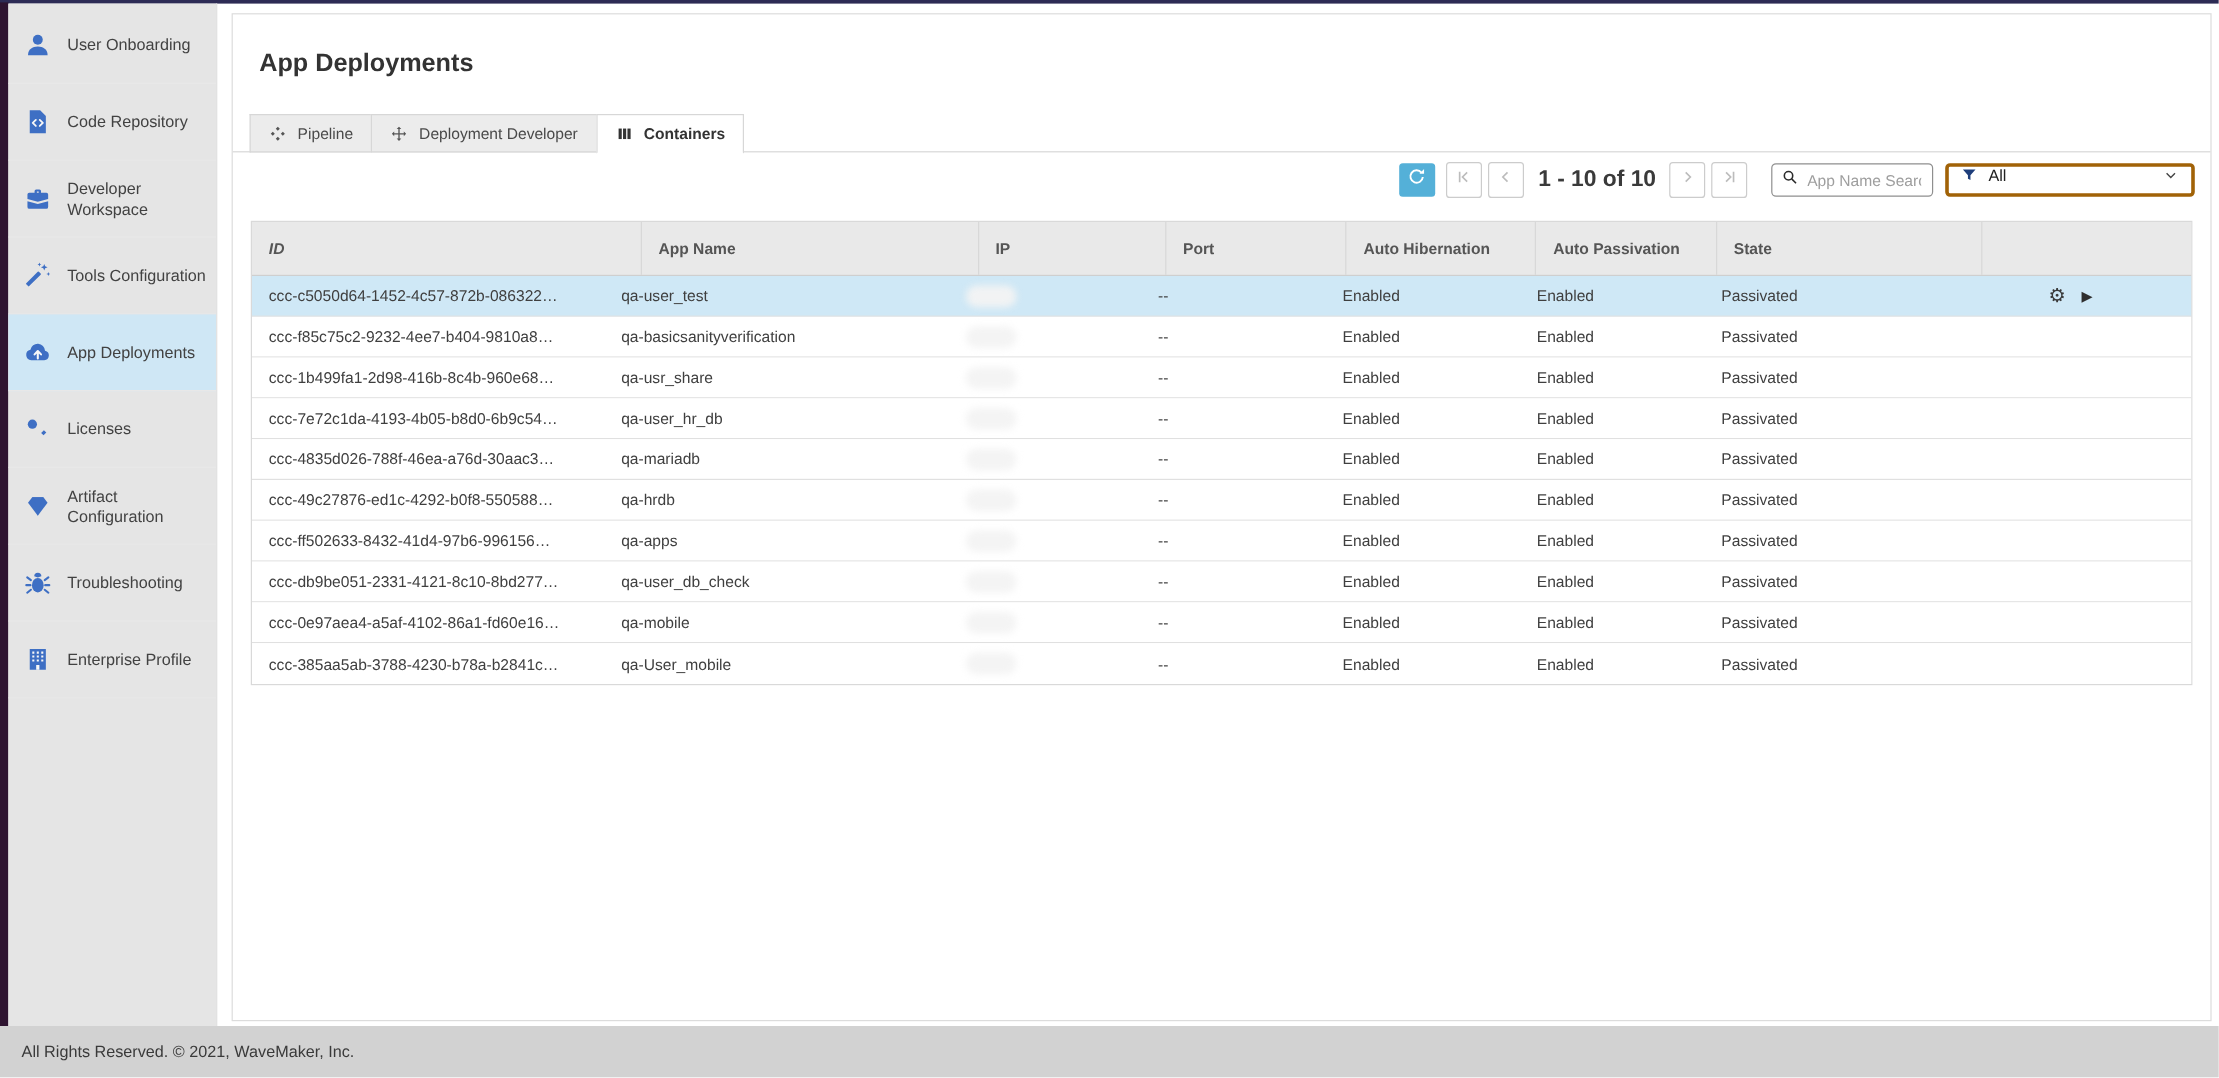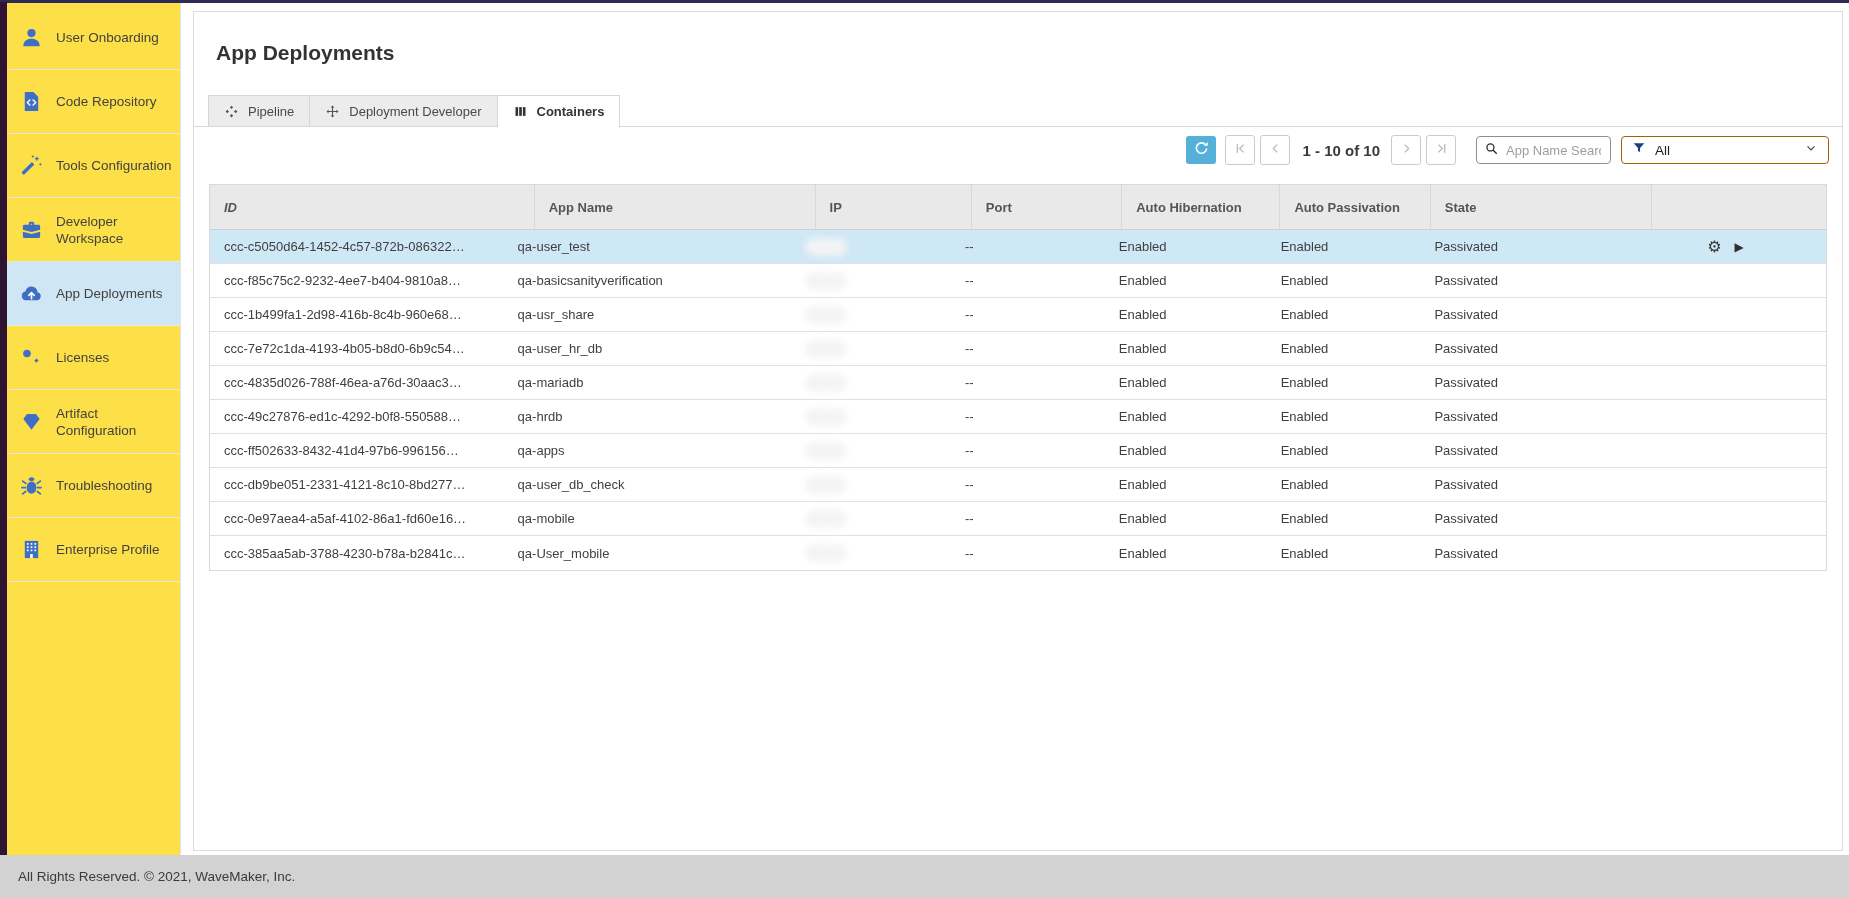--- a/index.html
+++ b/index.html
@@ -6,21 +6,21 @@
   body{
     width:1849px;height:898px;position:relative;overflow:hidden;
     background:#ffffff;font-family:"Liberation Sans",sans-serif;
     -webkit-font-smoothing:antialiased;
   }
   
   .top-line{position:absolute;left:0;top:0;width:1849px;height:3px;background:#2d2b55;}
   .side-strip{position:absolute;left:0;top:2px;width:7px;height:853px;background:#2e1430;}
 
   
-  .sidebar{position:absolute;left:7px;top:3px;width:174px;height:852px;background:#fde047;
+  .sidebar{position:absolute;left:7px;top:3px;width:174px;height:852px;background:#e5e5e5;
     border-right:1px solid #e2e2e2;box-sizing:border-box;padding-top:3px;}
   .nav-item{display:flex;align-items:center;height:64px;padding-left:11px;
     border-bottom:1px solid #e8e8e8;box-sizing:border-box;cursor:pointer;background:transparent;}
   .nav-item.active{background:#cfe7f5;}
   .nav-icon{width:26px;flex:0 0 26px;margin-right:12px;color:#3e6fc4;display:flex;align-items:center;justify-content:center;}
   .nav-icon svg{width:23px;height:23px;fill:currentColor;stroke:none;}
   .nav-label{font-size:13.5px;color:#424242;line-height:17px;width:122px;}
 
   
   .card{position:absolute;left:193px;top:11px;width:1650px;height:840px;background:#fff;
@@ -40,29 +40,29 @@
   .tab-icon svg{width:15px;height:15px;fill:currentColor;}
 
   
   .toolbar{position:absolute;top:124px;right:13px;height:28px;display:flex;align-items:center;}
   .btn-refresh{width:30px;height:28px;border-radius:3px;background:#54b0d8;display:flex;
     align-items:center;justify-content:center;cursor:pointer;margin-right:9px;}
   .btn-refresh svg{width:17px;height:17px;}
   .pager-btn{width:28px;height:28px;background:#fff;border:1px solid #ccc;border-radius:3px;
     display:flex;align-items:center;justify-content:center;color:#bcbcbc;margin-right:5px;cursor:default;}
   .pager-btn svg{width:15px;height:15px;stroke:currentColor;fill:none;stroke-width:2.2;}
-  .pager-label{font-size:15px;font-weight:700;color:#3a3a3a;margin:0 11px 0 7px;white-space:nowrap;}
+  .pager-label{font-size:19px;font-weight:700;color:#3a3a3a;margin:0 11px 0 7px;white-space:nowrap;}
   .search-box{width:135px;height:28px;border:1px solid #8f8f8f;border-radius:4px;background:#fff;
     display:flex;align-items:center;padding:0 7px;box-sizing:border-box;margin-left:15px;}
   .search-box svg{width:15px;height:15px;flex:0 0 15px;margin-right:5px;}
   .search-box input{border:none;outline:none;width:100%;font-size:13px;color:#333;background:transparent;
     font-family:"Liberation Sans",sans-serif;}
   .search-box input::placeholder{color:#9e9e9e;}
-  .filter-box{width:208px;height:28px;border:1px solid #a16207;border-radius:4px;background:#fff;
-    display:flex;align-items:center;gap:9px;padding:0 10px;box-sizing:border-box;margin-left:10px;cursor:pointer;}
+  .filter-box{width:208px;height:28px;border:3px solid #a16207;border-radius:4px;background:#fff;
+    display:flex;align-items:flex-start;gap:9px;padding:0 10px;box-sizing:border-box;margin-left:10px;cursor:pointer;}
   .filter-box .funnel svg{width:14px;height:14px;}
   .filter-label{font-size:13.5px;color:#222;flex:1;}
   .filter-box .chev svg{width:14px;height:14px;stroke:#444;fill:none;stroke-width:2;}
 
   
   .table{position:absolute;left:15px;top:172px;width:1618px;border:1px solid #d9d9d9;box-sizing:border-box;}
   .thead{display:flex;height:45px;background:#e9e9e9;border-bottom:1px solid #cfcfcf;box-sizing:border-box;}
   .th{display:flex;align-items:center;padding-left:14px;box-sizing:border-box;font-size:13px;
     font-weight:700;color:#555;border-left:1px solid #d8d8d8;overflow:hidden;white-space:nowrap;}
   .th:first-child{border-left:none;}
@@ -103,34 +103,34 @@
           <svg viewBox="0 0 24 24">
             <path d="M5 2h9l5 5v15H5z"></path>
             <path d="M10.3 10.4L7.6 13l2.7 2.6M13.7 10.4l2.7 2.6-2.7 2.6" fill="none" stroke="#f7f7f7" stroke-width="1.6" stroke-linecap="round" stroke-linejoin="round"></path>
           </svg>
         </span>
         <span class="nav-label">Code Repository</span>
       </div>
       <div class="nav-item">
         <span class="nav-icon">
           <svg viewBox="0 0 24 24">
+            <path d="M9.2 7V5.4A1.4 1.4 0 0 1 10.6 4h2.8a1.4 1.4 0 0 1 1.4 1.4V7h4.7A1.5 1.5 0 0 1 21 8.5v3.8l-9 2.4-9-2.4V8.5A1.5 1.5 0 0 1 4.5 7zm2 0h1.6V5.9h-1.6z"></path>
+            <path d="M3 14.4l9 2.4 9-2.4v4.8a1.6 1.6 0 0 1-1.6 1.6H4.6A1.6 1.6 0 0 1 3 19.2z"></path>
+          </svg>
+        </span>
+        <span class="nav-label">Developer Workspace</span>
+      </div>
+      <div class="nav-item">
+        <span class="nav-icon">
+          <svg viewBox="0 0 24 24">
             <rect x="0.5" y="13.3" width="15.5" height="3.6" rx="0.7" transform="rotate(-45 8.2 15.1)"></rect>
             <path d="M17.6 2l.8 2.1 2.1.8-2.1.8-.8 2.1-.8-2.1-2.1-.8 2.1-.8zM21.2 9l.5 1.3 1.3.5-1.3.5-.5 1.3-.5-1.3-1.3-.5 1.3-.5zM13.4 0.8l.5 1.2 1.2.5-1.2.5-.5 1.2-.5-1.2-1.2-.5 1.2-.5z"></path>
           </svg>
         </span>
         <span class="nav-label">Tools Configuration</span>
-      </div>
-      <div class="nav-item">
-        <span class="nav-icon">
-          <svg viewBox="0 0 24 24">
-            <path d="M9.2 7V5.4A1.4 1.4 0 0 1 10.6 4h2.8a1.4 1.4 0 0 1 1.4 1.4V7h4.7A1.5 1.5 0 0 1 21 8.5v3.8l-9 2.4-9-2.4V8.5A1.5 1.5 0 0 1 4.5 7zm2 0h1.6V5.9h-1.6z"></path>
-            <path d="M3 14.4l9 2.4 9-2.4v4.8a1.6 1.6 0 0 1-1.6 1.6H4.6A1.6 1.6 0 0 1 3 19.2z"></path>
-          </svg>
-        </span>
-        <span class="nav-label">Developer Workspace</span>
       </div>
       <div class="nav-item active">
         <span class="nav-icon">
           <svg viewBox="0 0 24 24">
             <path d="M6.3 19a4.6 4.6 0 0 1-.7-9.1A6.4 6.4 0 0 1 18.3 10.7 4.2 4.2 0 0 1 17.6 19z"></path>
             <path d="M12 17.4v-5.6M9.2 13.9L12 11l2.8 2.9" fill="none" stroke="#f7f7f7" stroke-width="1.8" stroke-linecap="round" stroke-linejoin="round"></path>
           </svg>
         </span>
         <span class="nav-label">App Deployments</span>
       </div>

